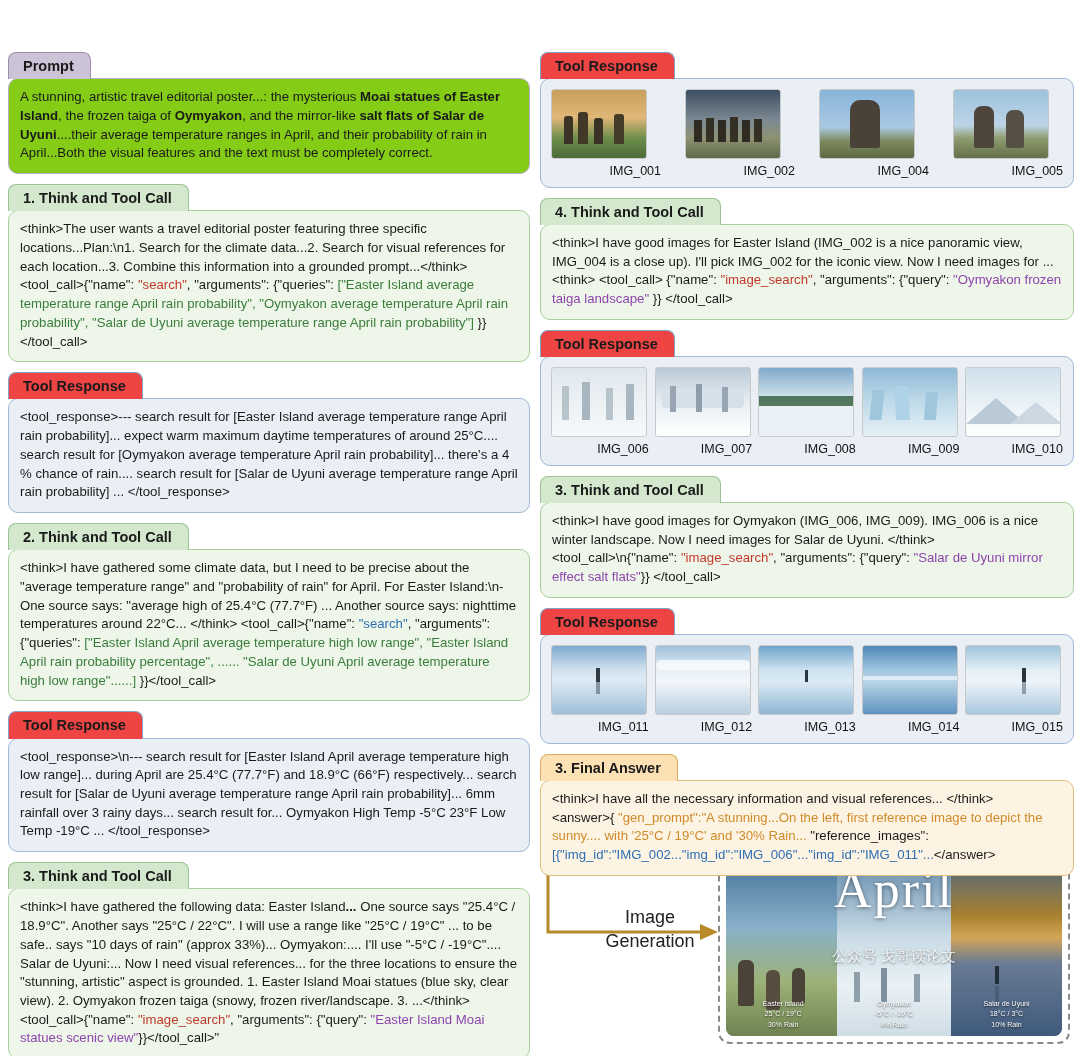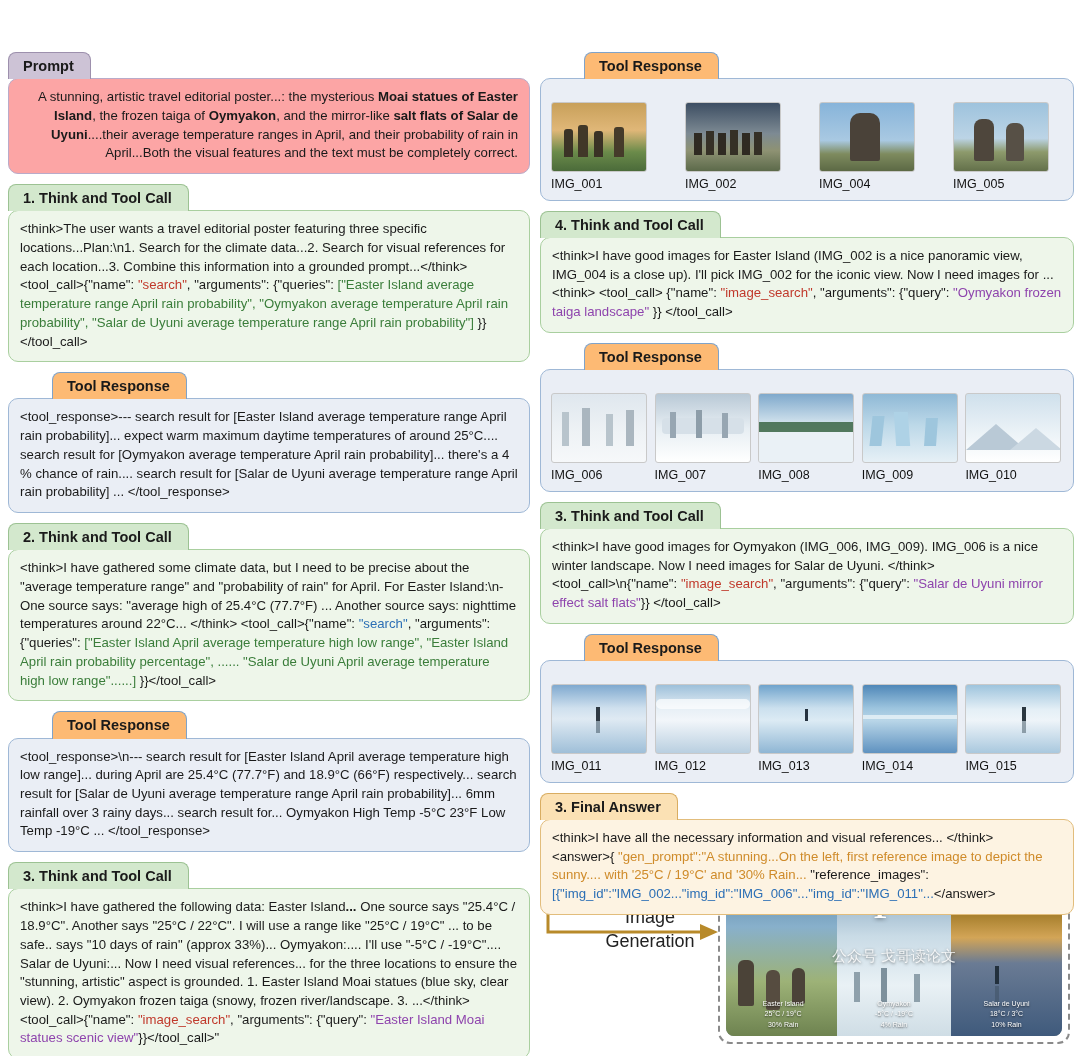--- a/index.html
+++ b/index.html
@@ -57,26 +57,26 @@
     padding: 9px 11px 10px 11px;
     font-size: 13.2px;
     line-height: 1.42;
     margin-top: -1px;
     position: relative;
     z-index: 2;
   }
 
   
   .prompt .tag { background: #cdc3d6; border-color: #9d90ad; color: #1a1a1a; }
-  .prompt .body { background: #fca5a5; border-color: #b9abc9; text-align: right; }
+  .prompt .body { background: #84cc16; border-color: #b9abc9; }
 
   .think .tag { background: #d3e8cd; border-color: #9cc293; }
   .think .body { background: #eef6ea; border-color: #a9cf9f; }
 
-  .tool .tag { background: #fdba74; border-color: #7fa3c9; margin-left: 44px; }
+  .tool .tag { background: #ef4444; border-color: #7fa3c9; }
   .tool .body { background: #eaeef5; border-color: #9fb8d6; }
 
   .final .tag { background: #fbe1b4; border-color: #d9ad62; }
   .final .body { background: #fdf3e2; border-color: #e2bd7c; }
 
   .img-block .body {
     padding: 10px 10px 6px 10px;
   }
 
   
@@ -88,22 +88,21 @@
   .b { font-weight: bold; }
 
   
   .strip {
     display: flex;
     justify-content: space-between;
     gap: 6px;
   }
   .thumb-wrap {
     width: 110px;
-    text-align: left;
-    margin-top: 13px;
+    text-align: right;
   }
   .thumb {
     width: 94px;
     height: 68px;
     border-radius: 3px;
     overflow: hidden;
     position: relative;
     border: 1px solid #c9c9c9;
   }
   .thumb-cap {

